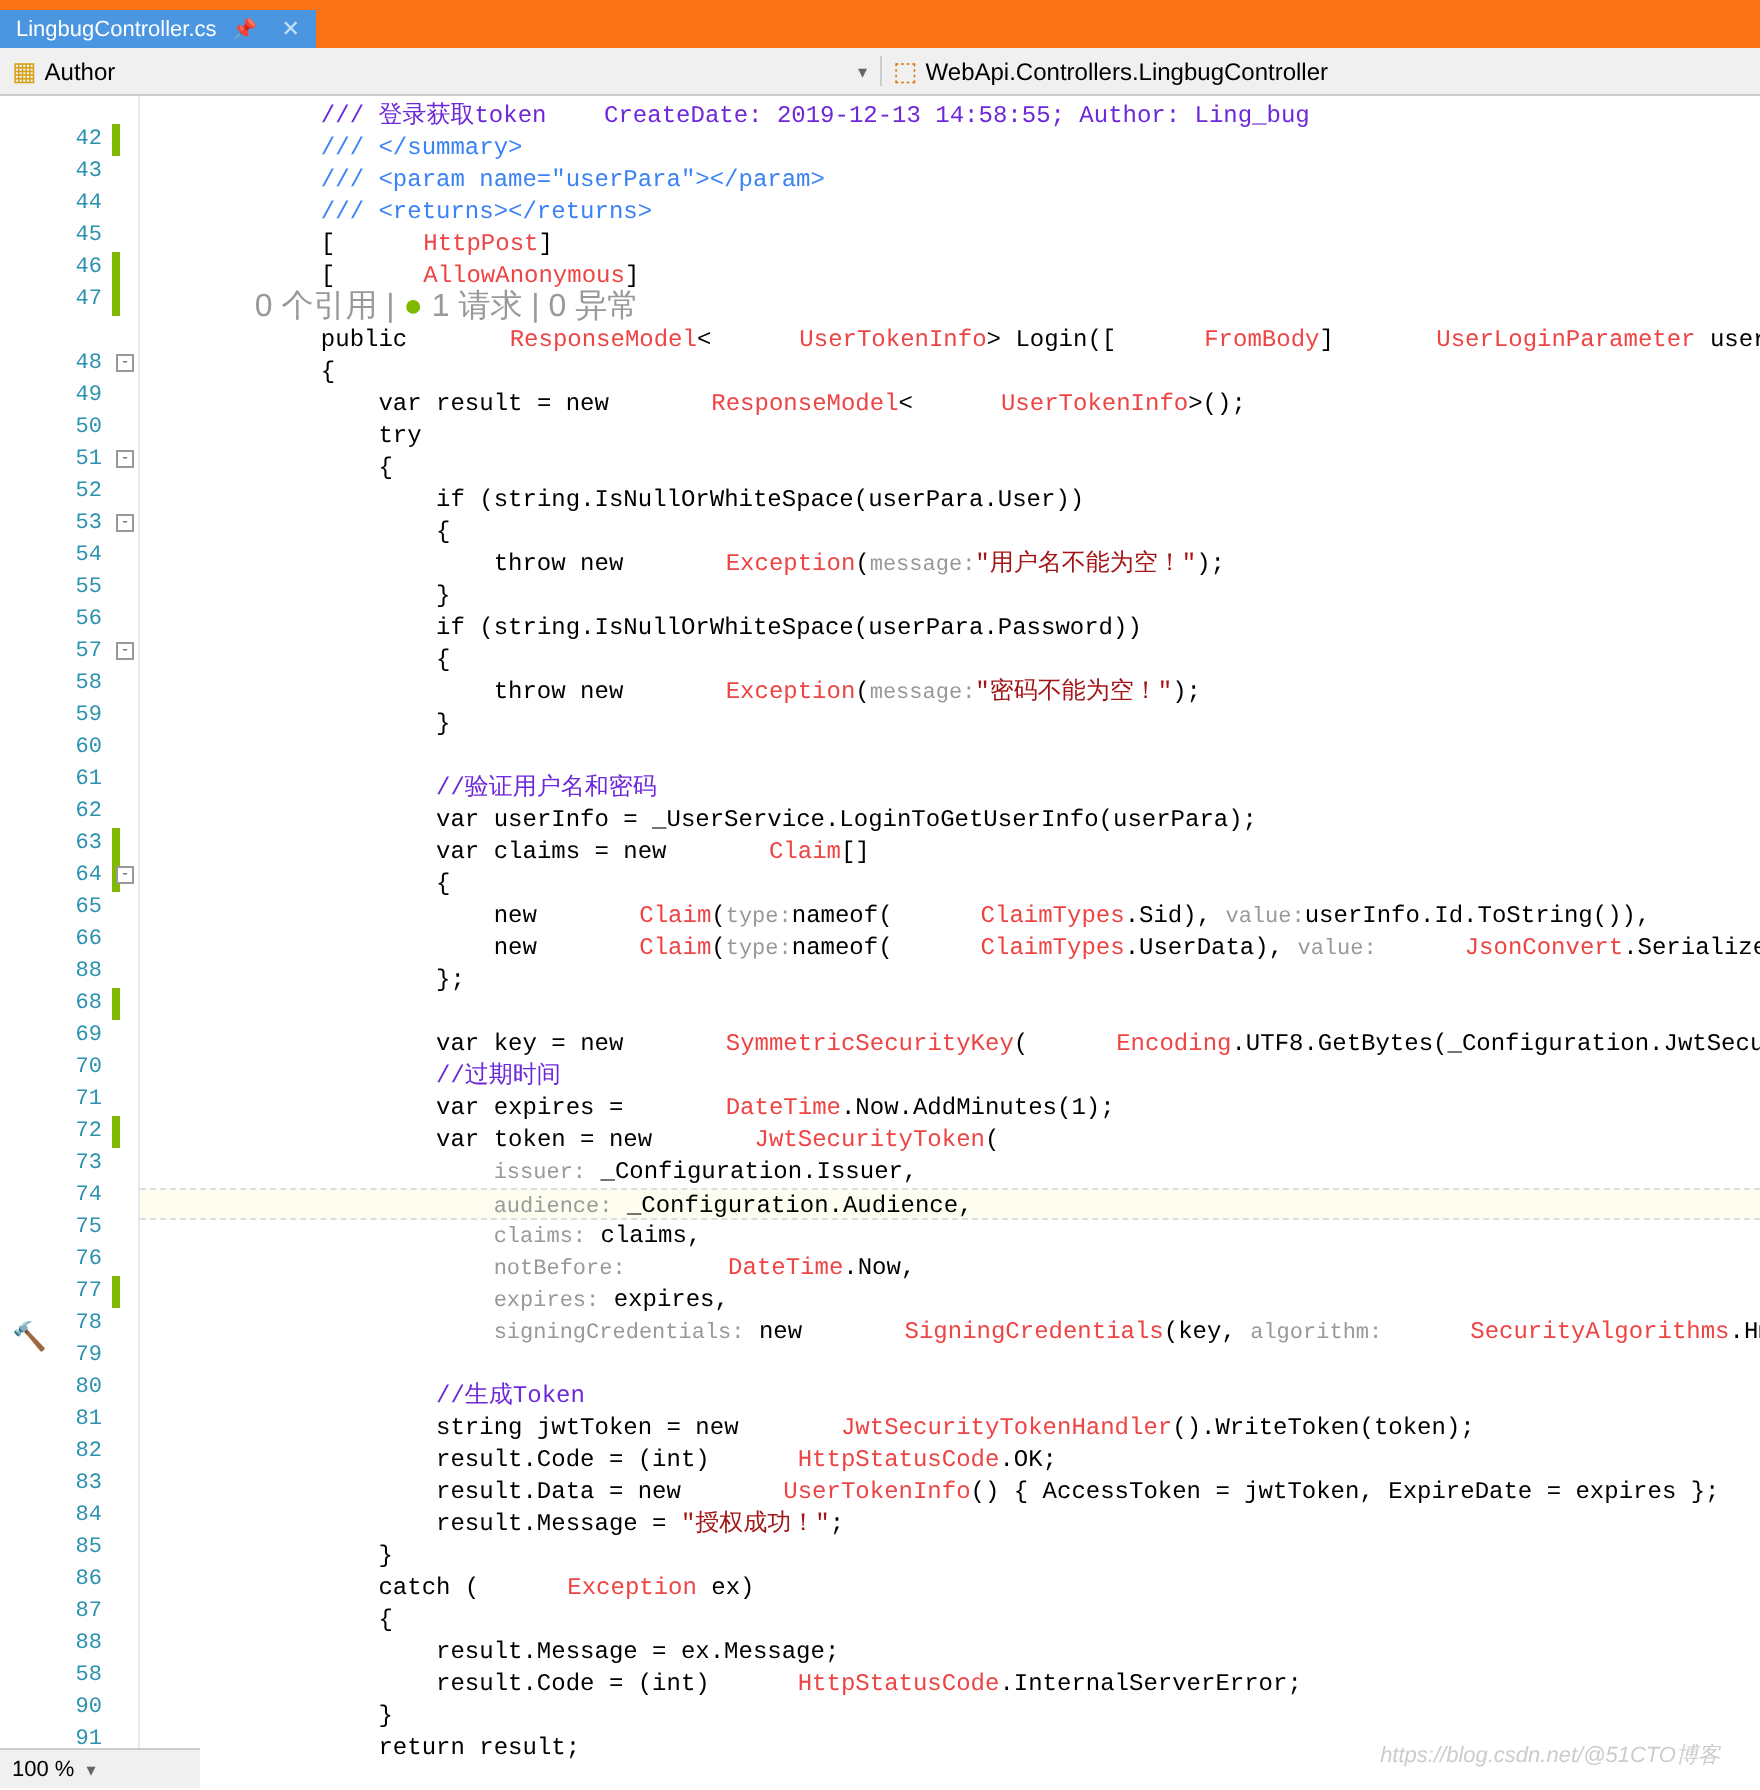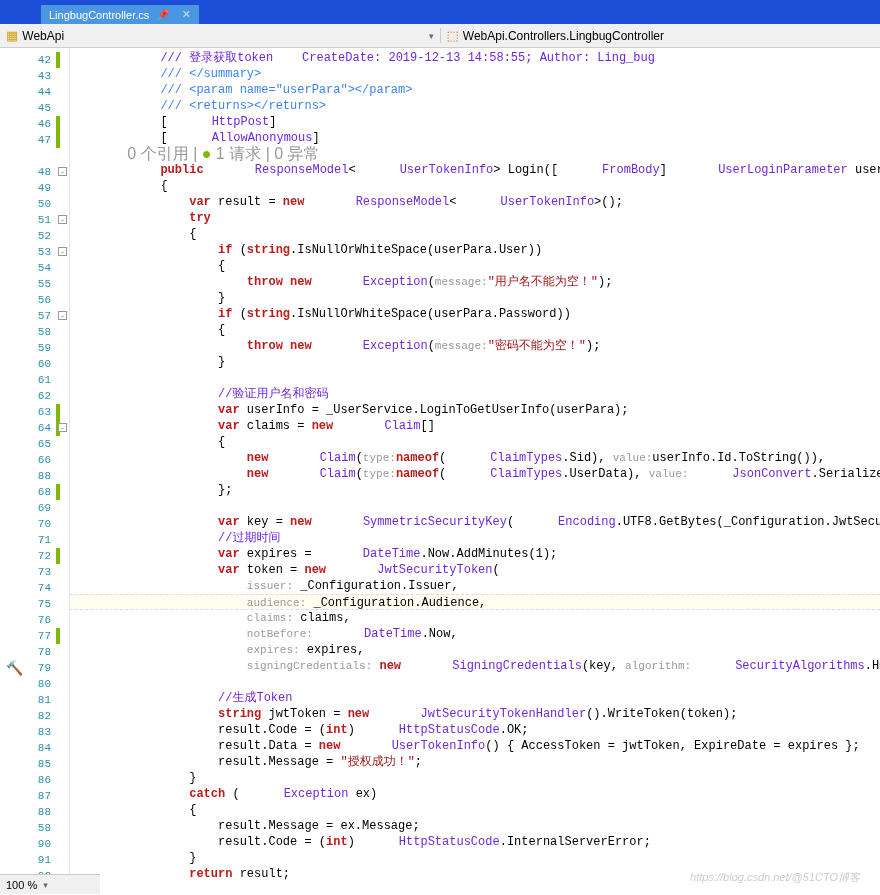--- a/index.html
+++ b/index.html
@@ -6,25 +6,24 @@
 body {
   font-family: Consolas, 'Courier New', monospace;
   font-size: 12px;
   background: #ffffff;
   width: 880px;
   height: 895px;
   overflow: hidden;
   position: relative;
 }
 .tab-bar {
-  background: #1d4ed8;
+  background: #f97316;
   height: 24px;
   display: flex;
   align-items: flex-end;
-  padding-left: 41px;
 }
 .tab {
   background: #4a96e0;
   color: white;
   padding: 3px 8px;
   font-size: 11px;
   font-family: 'Segoe UI', Arial, sans-serif;
   display: flex;
   align-items: center;
   gap: 8px;
@@ -54,21 +53,21 @@
 .editor {
   display: flex;
   height: 842px;
   background: #fff;
   position: relative;
 }
 .gutter {
   width: 70px;
   background: #fff;
   border-right: 1px solid #e8e8e8;
-  padding-top: 4px;
+  padding-top: 14px;
   position: relative;
 }
 .line-num {
   color: #2b91af;
   text-align: right;
   padding-right: 18px;
   height: 16px;
   line-height: 16px;
   font-size: 11px;
   position: relative;
@@ -102,22 +101,22 @@
   overflow: hidden;
 }
 .code-line {
   height: 16px;
   line-height: 16px;
   font-size: 12px;
   padding-left: 4px;
 }
 .code-line.highlight { background: #fefef0; border-top: 1px dashed #ddd; border-bottom: 1px dashed #ddd; }
 .c-comment { color: #6d28d9; }
-.c-keyword { color: #b91c1c; font-weight: bold; }
-.c-type { color: #6d28d9; padding-left: 44px; }
+.c-keyword { color: #000000; }
+.c-type { color: #ef4444; padding-left: 44px; }
 .c-string { color: #a31515; }
 .c-gray { color: #3b82f6; }
 .c-hint { color: #999; font-size: 11px; }
 .codelens {
   color: #999;
   font-size: 16px;
   height: 16px;
   line-height: 16px;
   padding-left: 4px;
   font-family: 'Segoe UI', Arial, sans-serif;
@@ -162,21 +161,21 @@
   <div class="tab">
     <span>LingbugController.cs</span>
     <span class="tab-pin">📌</span>
     <span class="tab-close">✕</span>
   </div>
 </div>
 
 <div class="breadcrumb">
   <div class="breadcrumb-left">
     <span class="bc-icon-yellow">▦</span>
-    <span>WebApi</span>
+    <span>Author</span>
     <span class="bc-dropdown">▾</span>
   </div>
   <div class="breadcrumb-right">
     <span class="bc-icon-orange">⬚</span>
     <span>WebApi.Controllers.LingbugController</span>
   </div>
 </div>
 
 <div class="editor">
   <div class="gutter" id="gutter">

